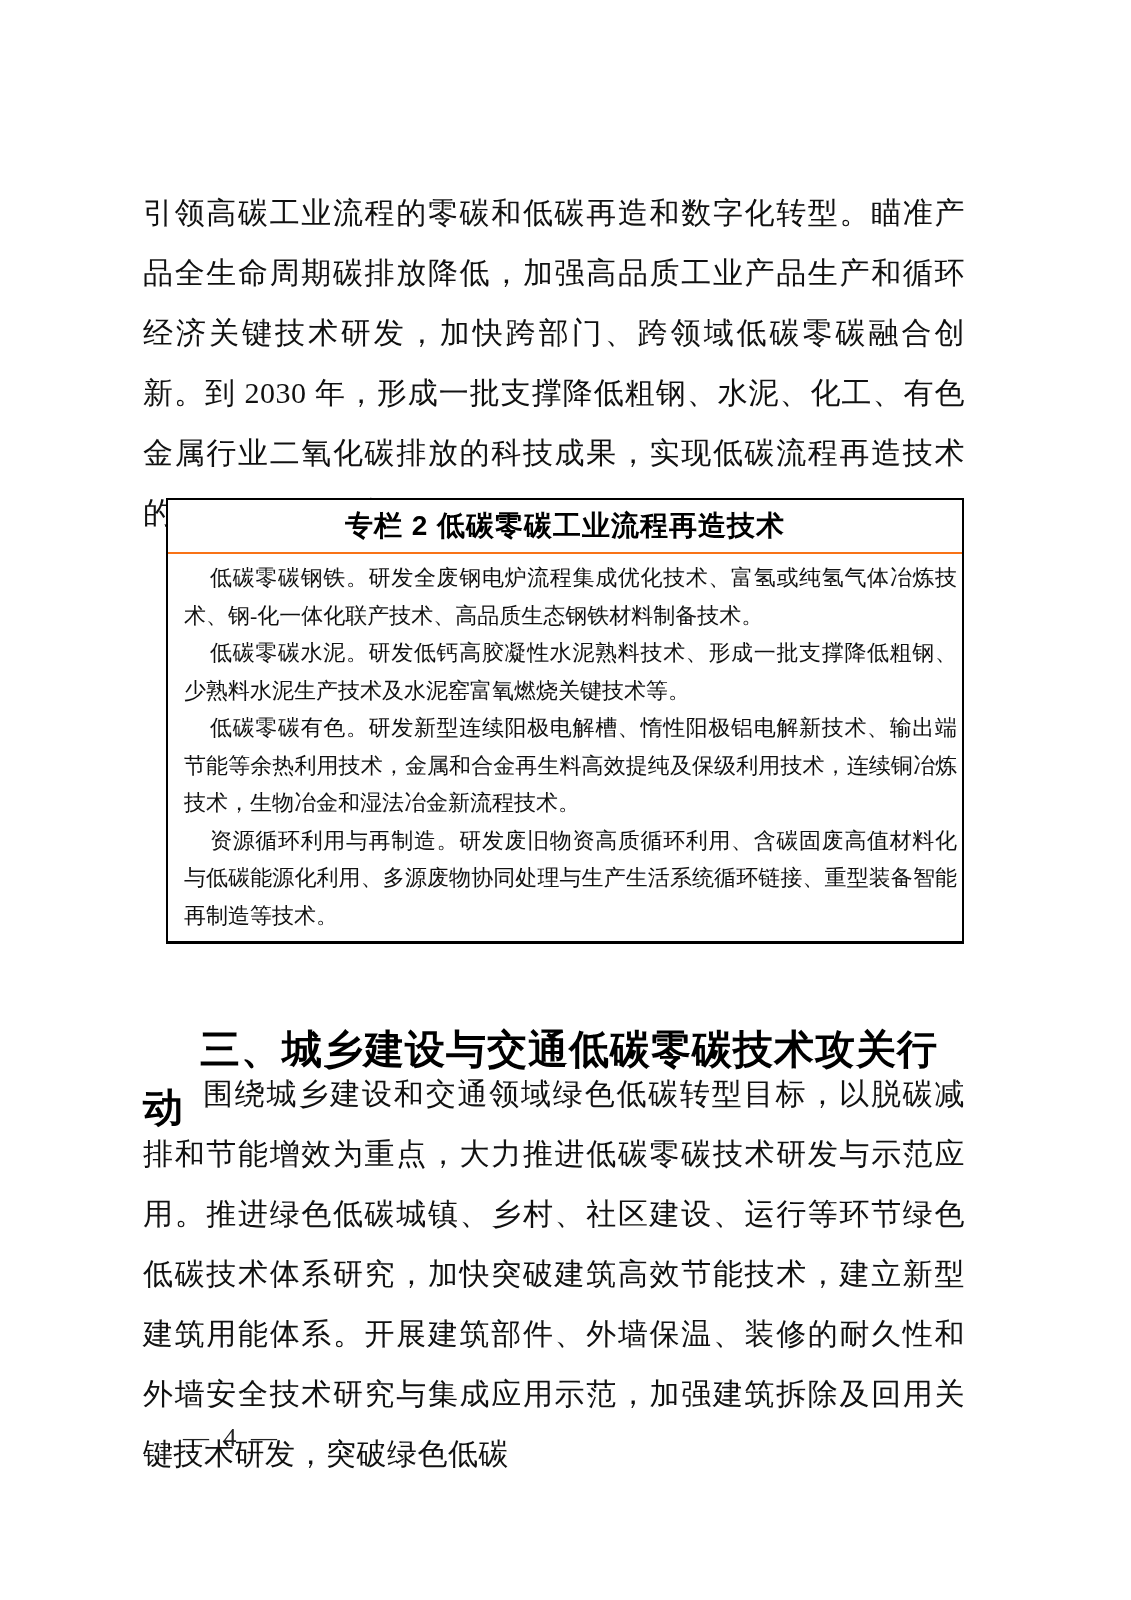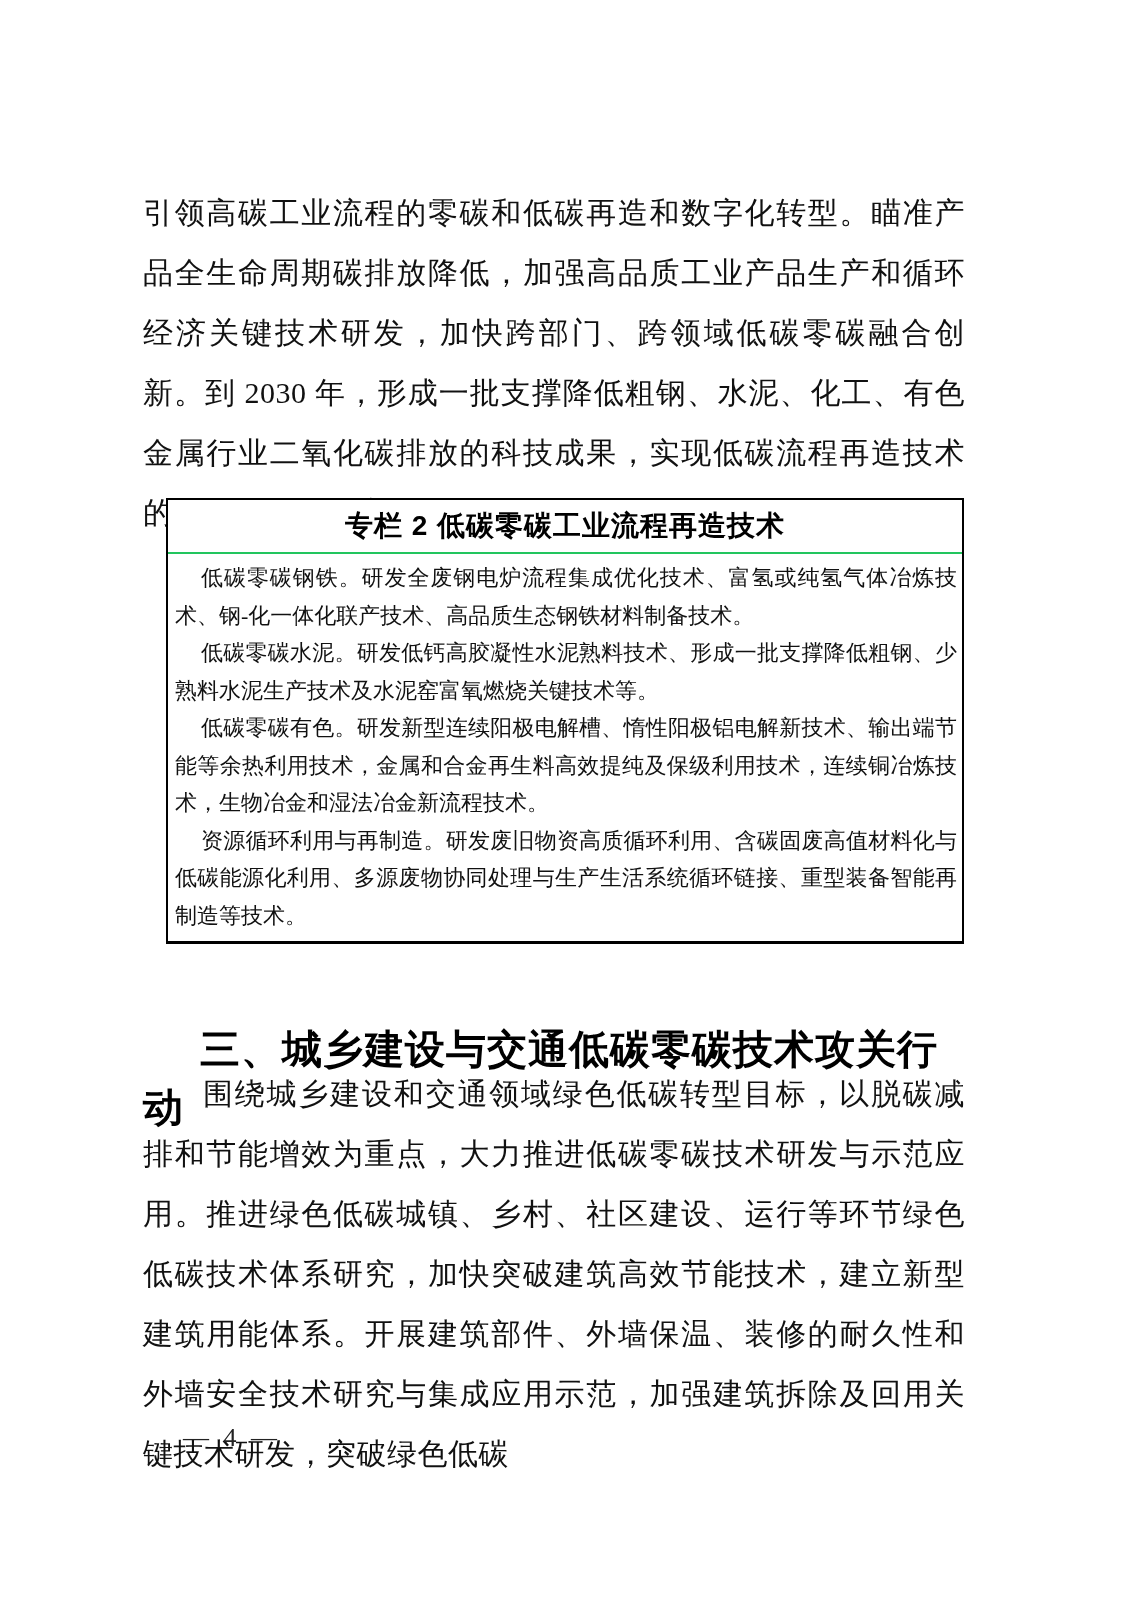--- a/index.html
+++ b/index.html
@@ -41,32 +41,32 @@
     top: 498px;
     width: 798px;
     box-sizing: border-box;
     border: 2px solid #000000;
     border-bottom-width: 3px;
     background: #ffffff;
   }
   .box-header {
     box-sizing: border-box;
     height: 54px;
-    border-bottom: 2px solid #22c55e;
+    border-bottom: 2px solid #f97316;
     display: flex;
     align-items: center;
     justify-content: center;
     font-family: "Liberation Sans", "DejaVu Sans", sans-serif;
     font-weight: bold;
     font-size: 28px;
     letter-spacing: 1px;
     color: #000000;
   }
   .box-body {
-    padding: 5px 5px 7px 7px;
+    padding: 5px 5px 7px 16px;
     font-size: 22px;
     line-height: 37.5px;
     text-align: justify;
     color: #111111;
   }
   .box-body p {
     margin: 0;
     text-indent: 26px;
   }
   .section-heading {

